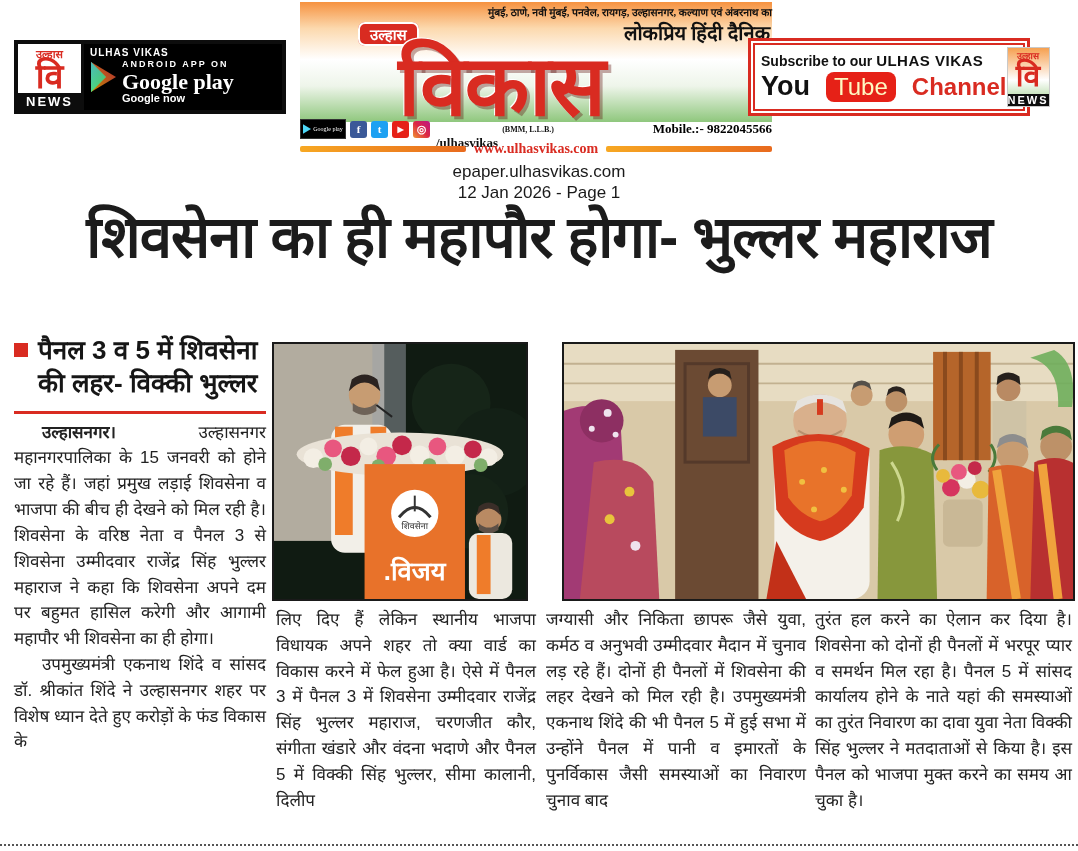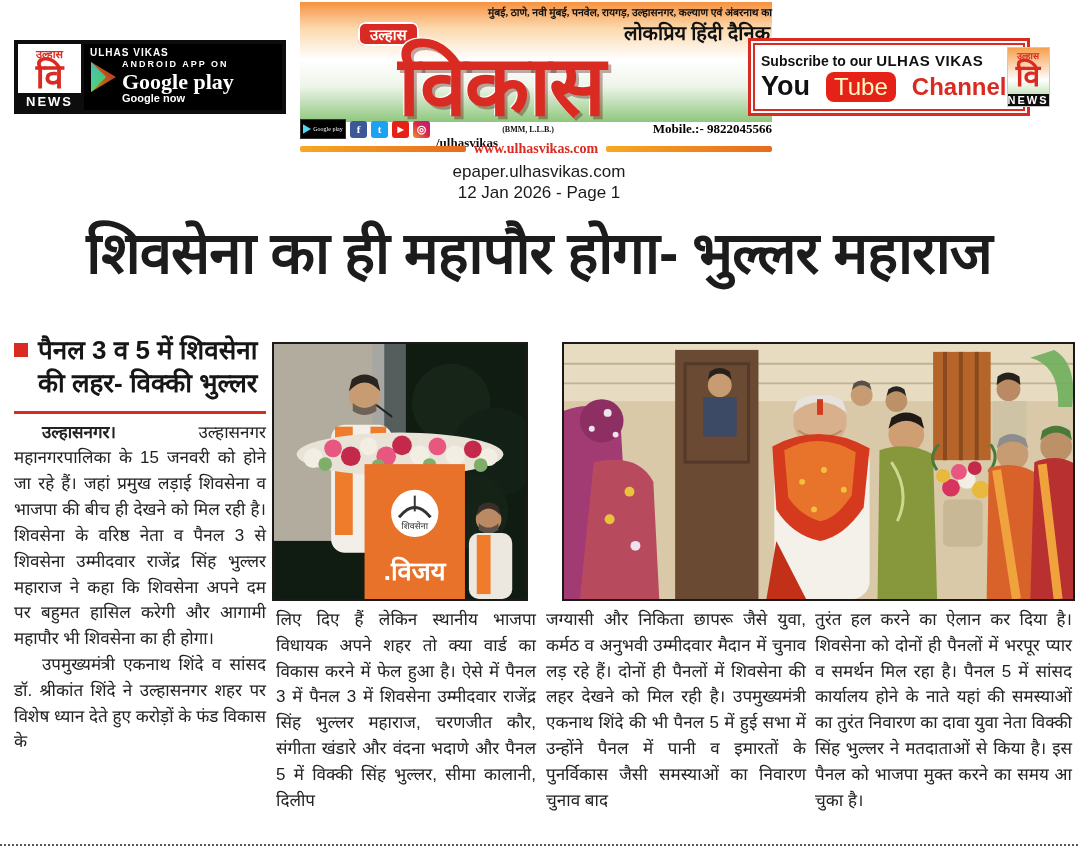--- a/index.html
+++ b/index.html
@@ -91,21 +91,21 @@
     border:1px solid #c9c9c9;
   }
   .rv-logo .lv-small{ font-size:9px; font-weight:bold; color:#d92b21; text-align:center; margin-top:1px;}
   .rv-logo .lv-letter{ flex:1; font-size:30px; font-weight:900; color:#d92b21; text-align:center; line-height:0.9;}
   .rv-logo .lv-news{ background:#0d0d0d; color:#fff; font-weight:900; font-size:11px; text-align:center; letter-spacing:2px;}
 
   
   .epaper-url{ position:absolute; top:162px; left:0; right:0; text-align:center; font-size:17px; color:#1a1a1a;}
   .epaper-date{ position:absolute; top:183px; left:0; right:0; text-align:center; font-size:17px; color:#1a1a1a;}
   .headline{
-    position:absolute; top:220px; left:8px; right:8px; text-align:center;
+    position:absolute; top:204px; left:8px; right:8px; text-align:center;
     font-size:58px; font-weight:900; color:#1c1c1c; letter-spacing:-1px; line-height:1.15;
   }
 
   
   .col{ position:absolute; text-align:justify; font-size:17px; line-height:1.52; color:#222;}
   .col p{ text-indent:28px; }
   .subhead{
     position:relative; padding-left:24px; padding-bottom:10px; margin-bottom:6px;
     font-size:26px; line-height:1.28; font-weight:800; color:#161616; text-align:left;
     border-bottom:3px solid #d92b21;

